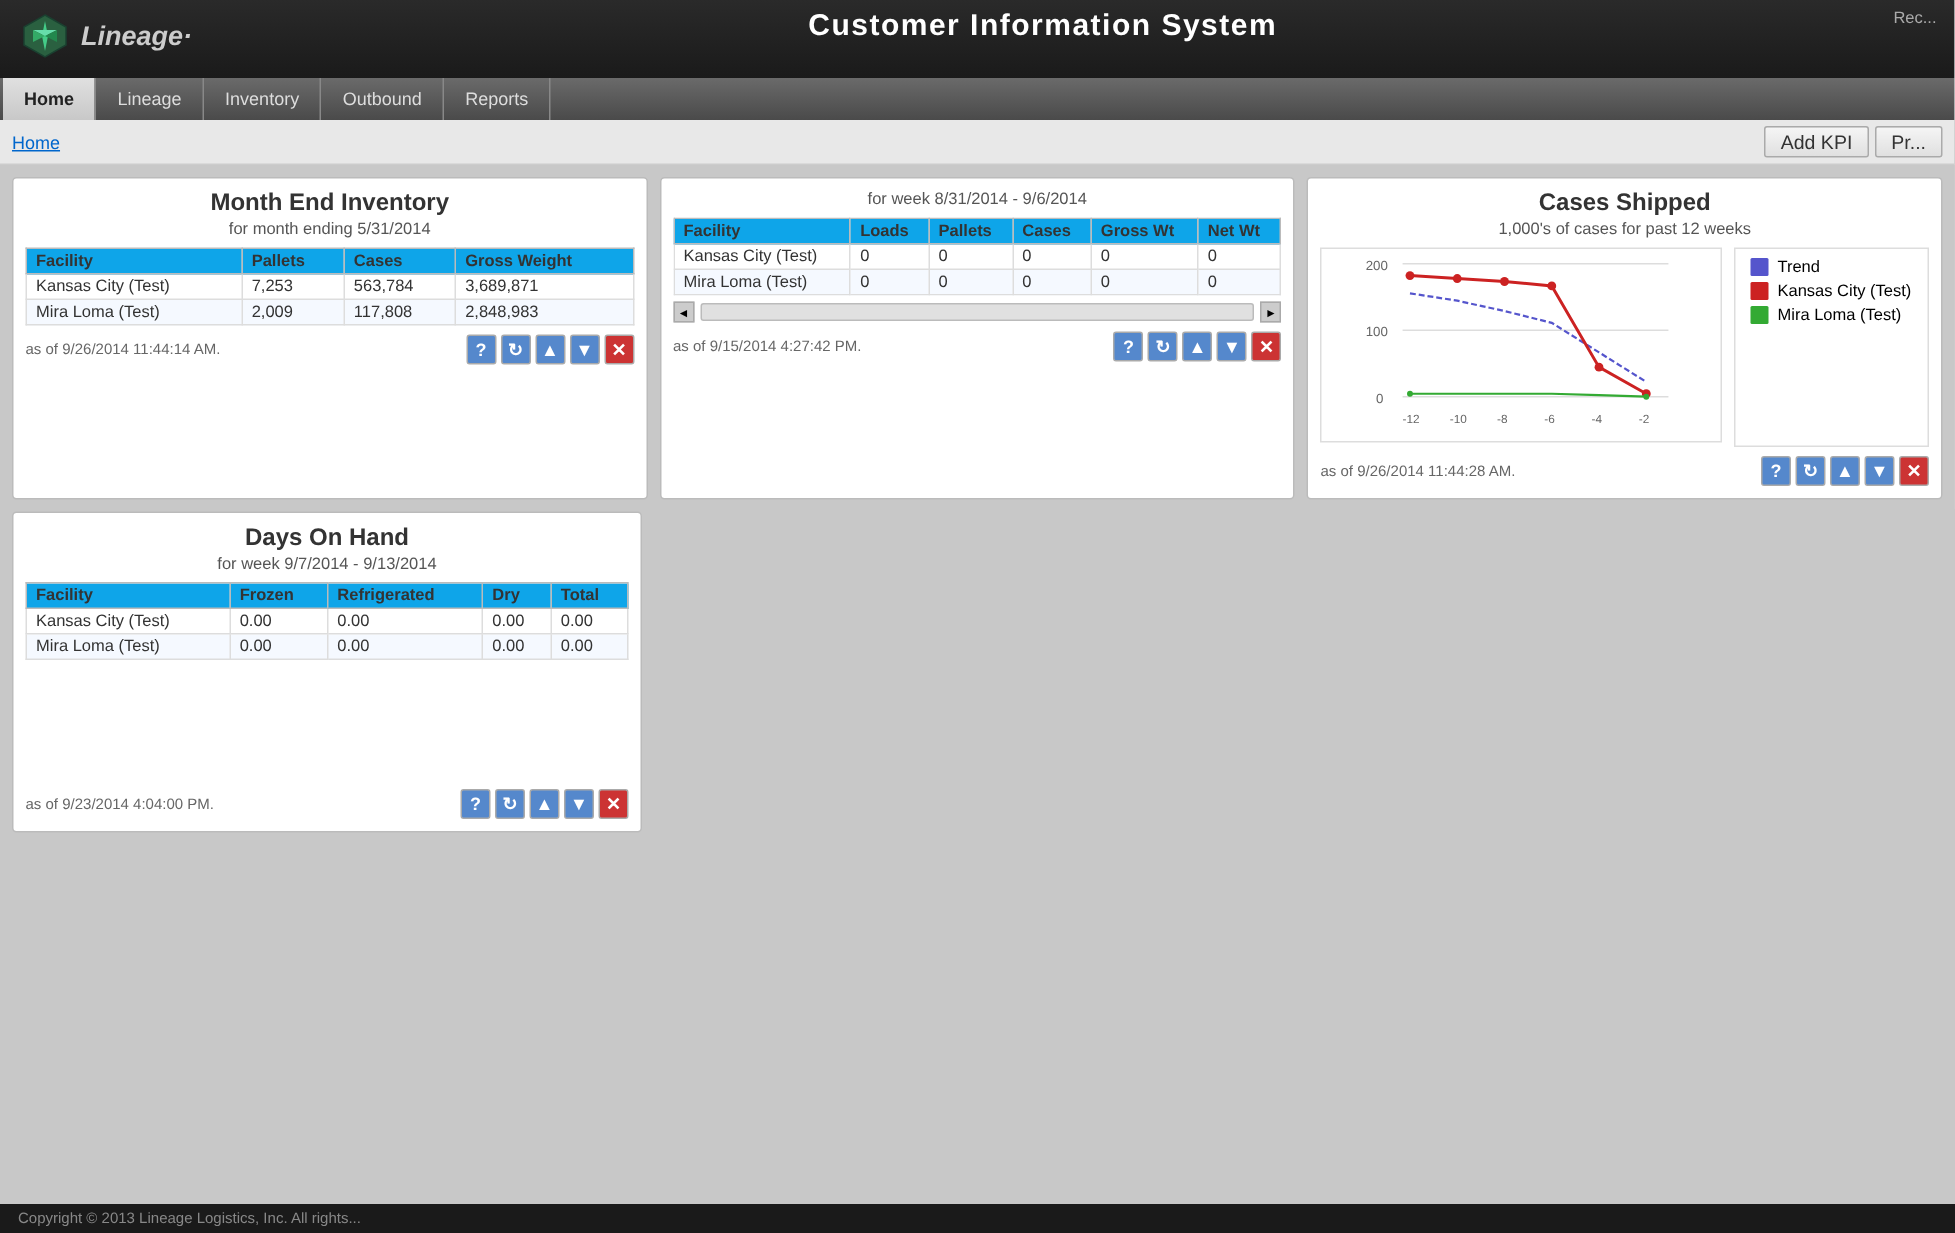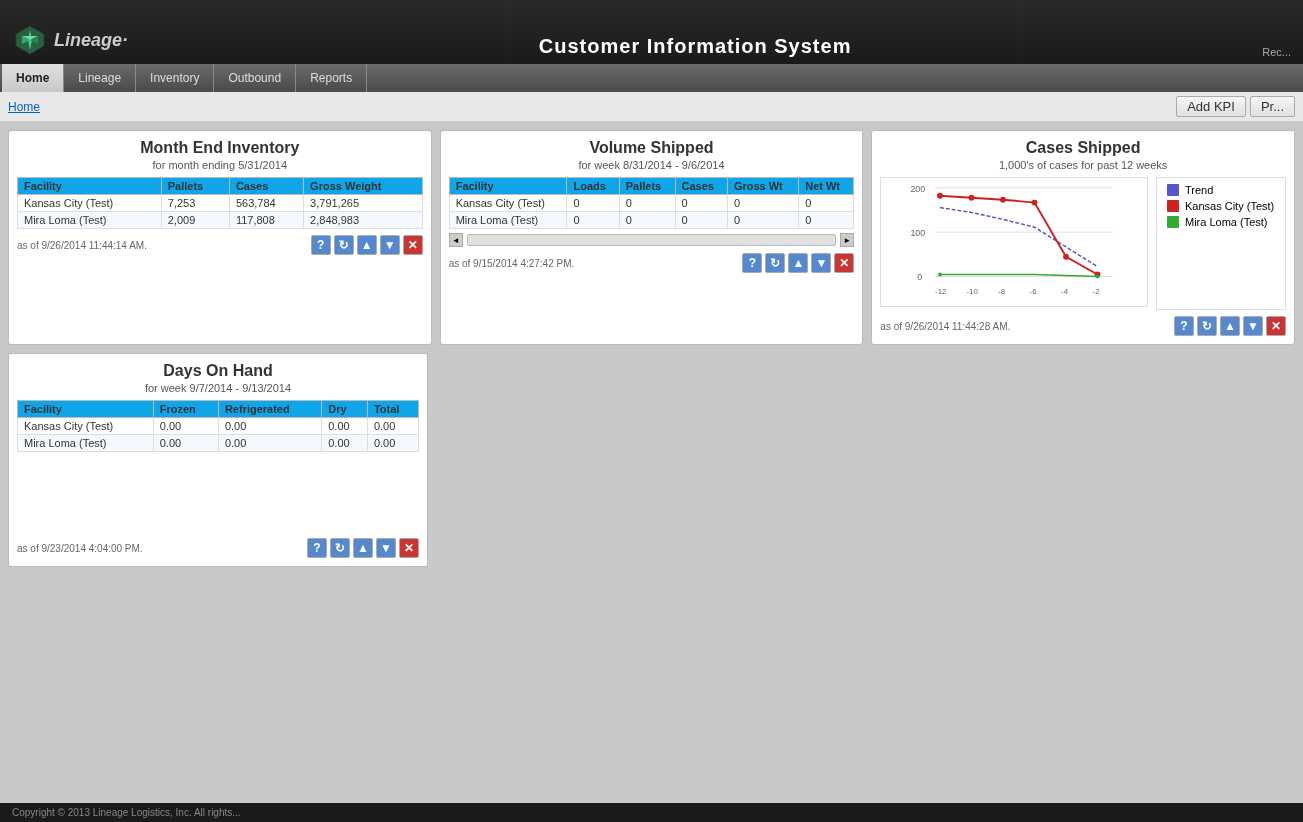--- a/index.html
+++ b/index.html
@@ -2,23 +2,23 @@
 <html><head>
   <meta charset="utf-8">
   <style>
     * { box-sizing: border-box; margin: 0; padding: 0; }
     body { font-family: Arial, sans-serif; font-size: 12px; background: #d0d0d0; }
 
     
     #header {
       background: linear-gradient(to bottom, #2a2a2a, #1a1a1a);
       display: flex;
-      align-items: flex-end;
+      align-items: flex-start;
       padding: 6px 12px;
-      height: 64px;
+      height: 52px;
     }
     #logo-area {
       display: flex;
       align-items: center;
       gap: 6px;
     }
     #logo-icon {
       width: 36px;
       height: 36px;
     }
@@ -308,21 +308,21 @@
             <th>Pallets</th>
             <th>Cases</th>
             <th>Gross Weight</th>
           </tr>
         </thead>
         <tbody>
           <tr>
             <td>Kansas City (Test)</td>
             <td>7,253</td>
             <td>563,784</td>
-            <td>3,791,265</td>
+            <td>3,689,871</td>
           </tr>
           <tr>
             <td>Mira Loma (Test)</td>
             <td>2,009</td>
             <td>117,808</td>
             <td>2,848,983</td>
           </tr>
         </tbody>
       </table>
       <div class="kpi-footer">
@@ -331,21 +331,20 @@
           <div class="kpi-btn kpi-btn-help">?</div>
           <div class="kpi-btn kpi-btn-refresh">↻</div>
           <div class="kpi-btn kpi-btn-up">▲</div>
           <div class="kpi-btn kpi-btn-down">▼</div>
           <div class="kpi-btn kpi-btn-close">✕</div>
         </div>
       </div>
     </div>
 
     <div class="kpi-card">
-      <div class="kpi-card-title">Volume Shipped</div>
       <div class="kpi-card-subtitle">for week 8/31/2014 - 9/6/2014</div>
       <div class="scroll-area">
         <table class="kpi-table">
           <thead>
             <tr>
               <th>Facility</th>
               <th>Loads</th>
               <th>Pallets</th>
               <th>Cases</th>
               <th>Gross Wt</th>

